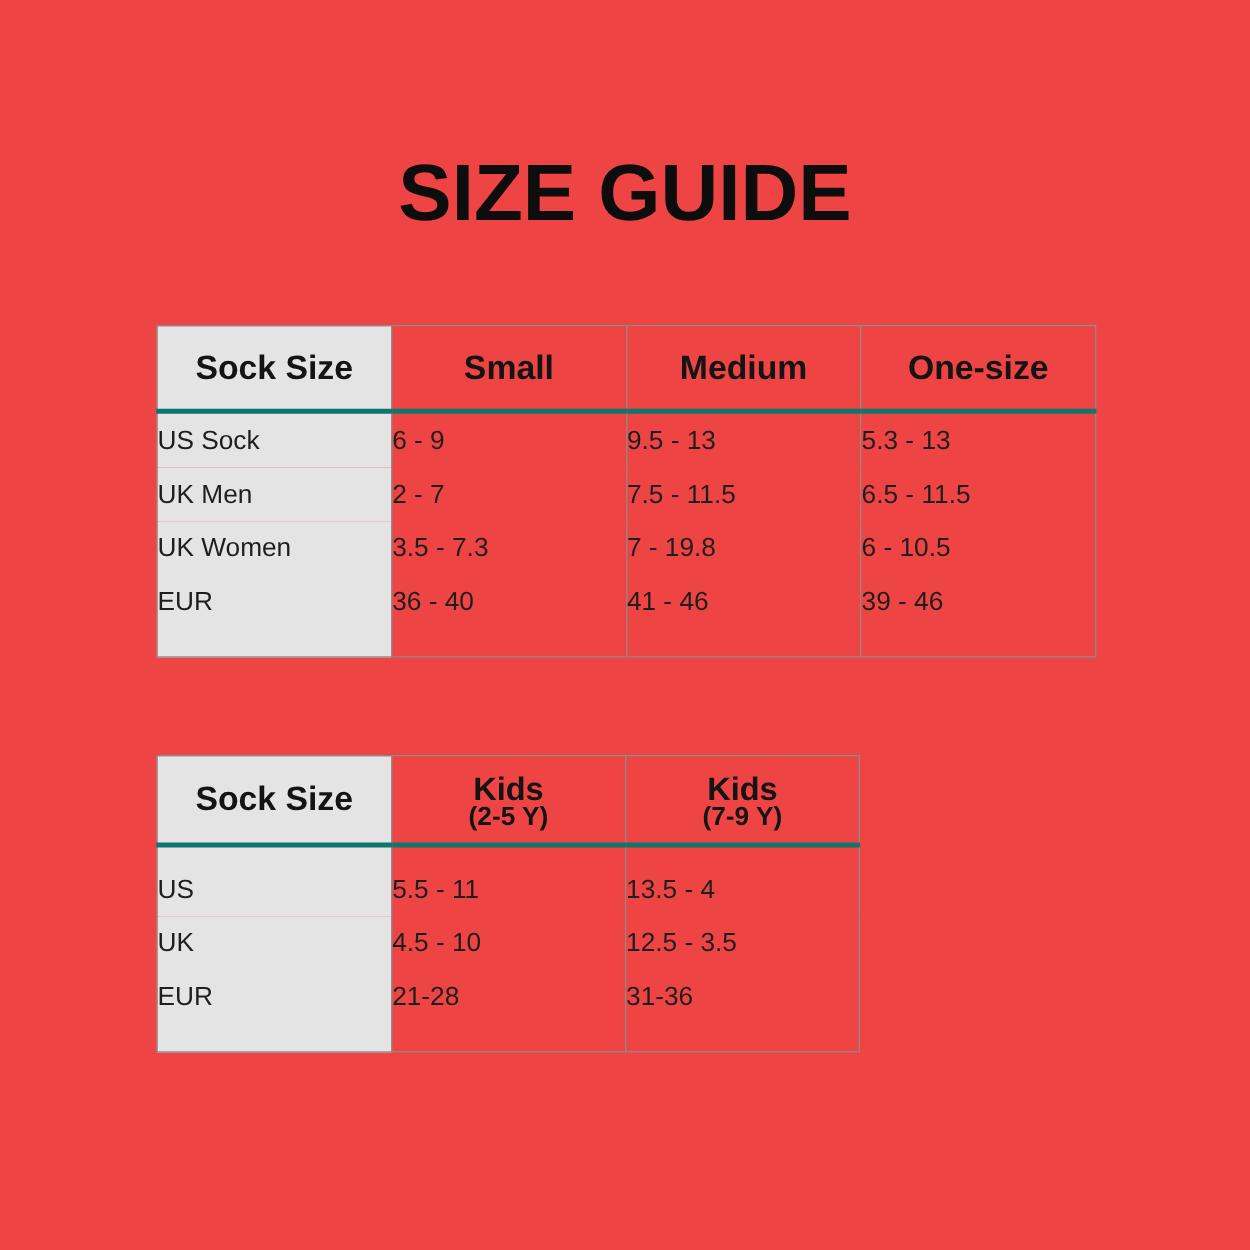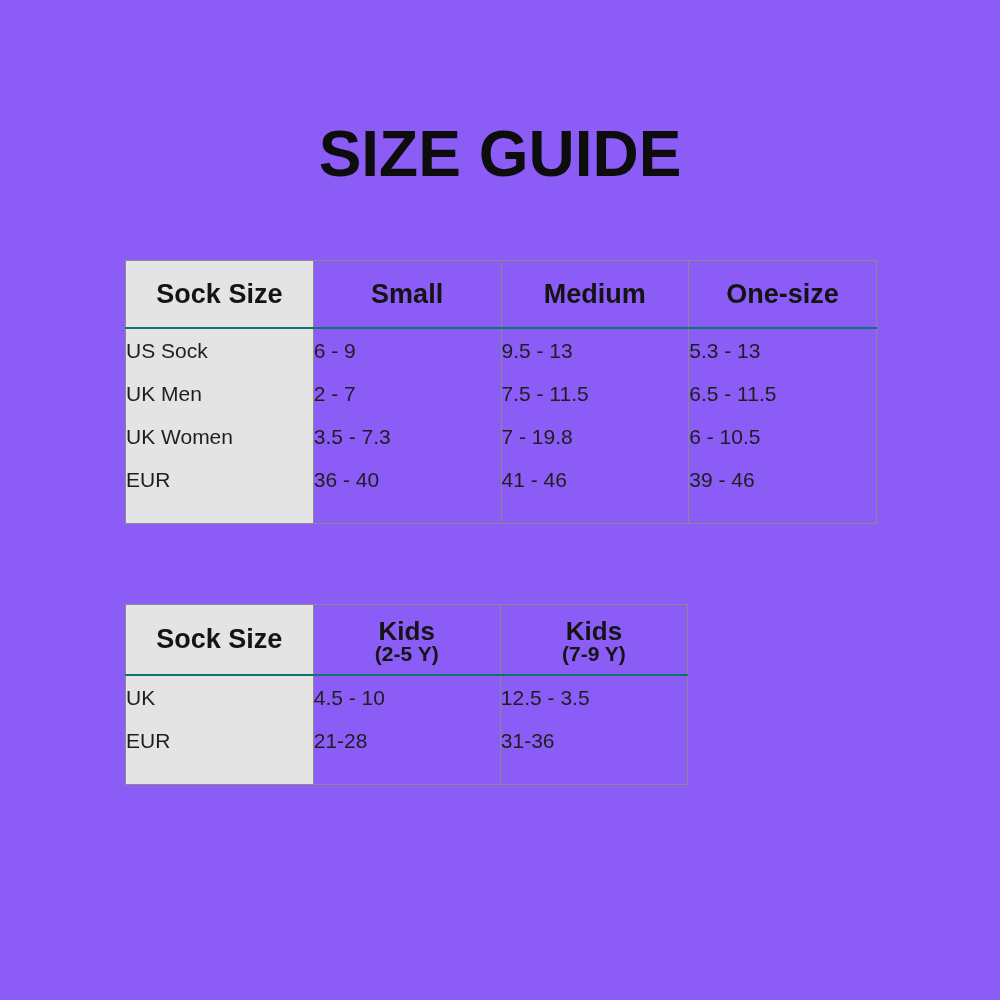--- a/index.html
+++ b/index.html
@@ -4,21 +4,21 @@
 <style>
   html, body {
     margin: 0;
     padding: 0;
     background: #ffffff;
   }
   .canvas {
     position: relative;
     width: 1000px;
     height: 1000px;
-    background: #8b5cf6;
+    background: #ef4444;
     font-family: "Liberation Sans", sans-serif;
     color: #1c1c1c;
     overflow: hidden;
   }
   .title {
     position: absolute;
     top: 122px;
     left: 0;
     width: 1000px;
     text-align: center;
@@ -46,21 +46,21 @@
     width: 563px;
   }
   .size-table th,
   .size-table td {
     border-left: 1px solid #8a8a8a;
     vertical-align: middle;
     font-weight: normal;
     padding: 0;
   }
   .size-table thead th {
-    border-bottom: 2px solid #0f766e;
+    border-bottom: 4px solid #0f766e;
     text-align: center;
     font-weight: bold;
     font-size: 27px;
     color: #141414;
     margin-left: 10px;
   }
   #adult-table thead th { height: 66px; }
   #kids-table thead th { height: 69px; }
   .corner-cell,
   .label-cell {
@@ -145,20 +145,25 @@
           <div class="kids-head-title">Kids</div>
           <div class="kids-head-sub">(2-5 Y)</div>
         </th>
         <th style="width:33.3%">
           <div class="kids-head-title">Kids</div>
           <div class="kids-head-sub">(7-9 Y)</div>
         </th>
       </tr>
     </thead>
     <tbody>
+      <tr class="first-row">
+        <td class="label-cell">US</td>
+        <td class="value-cell">5.5 - 11</td>
+        <td class="value-cell">13.5 - 4</td>
+      </tr>
       <tr>
         <td class="label-cell">UK</td>
         <td class="value-cell">4.5 - 10</td>
         <td class="value-cell">12.5 - 3.5</td>
       </tr>
       <tr class="last-row">
         <td class="label-cell">EUR</td>
         <td class="value-cell">21-28</td>
         <td class="value-cell">31-36</td>
       </tr>

